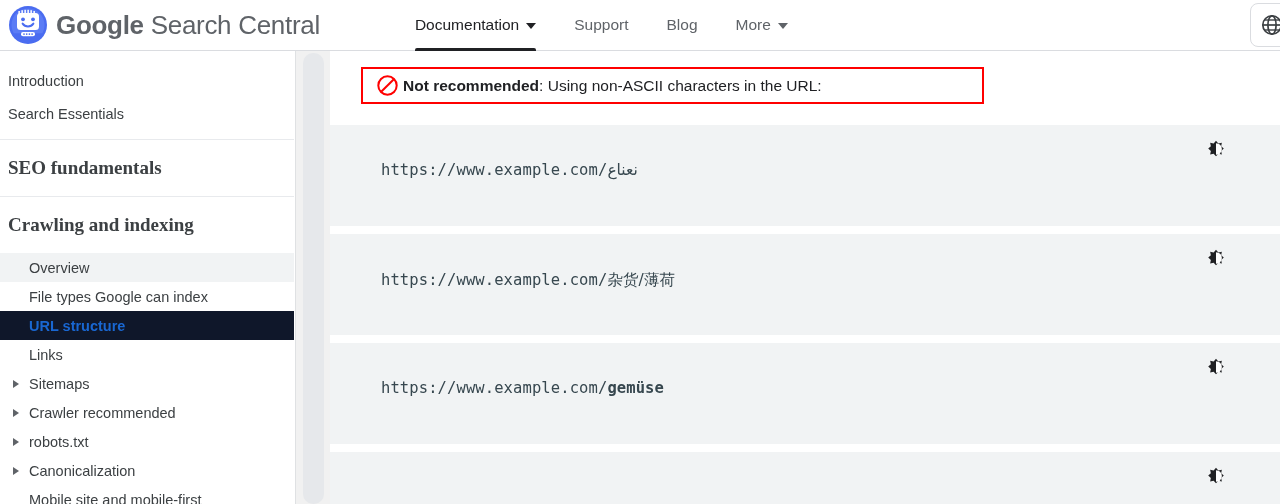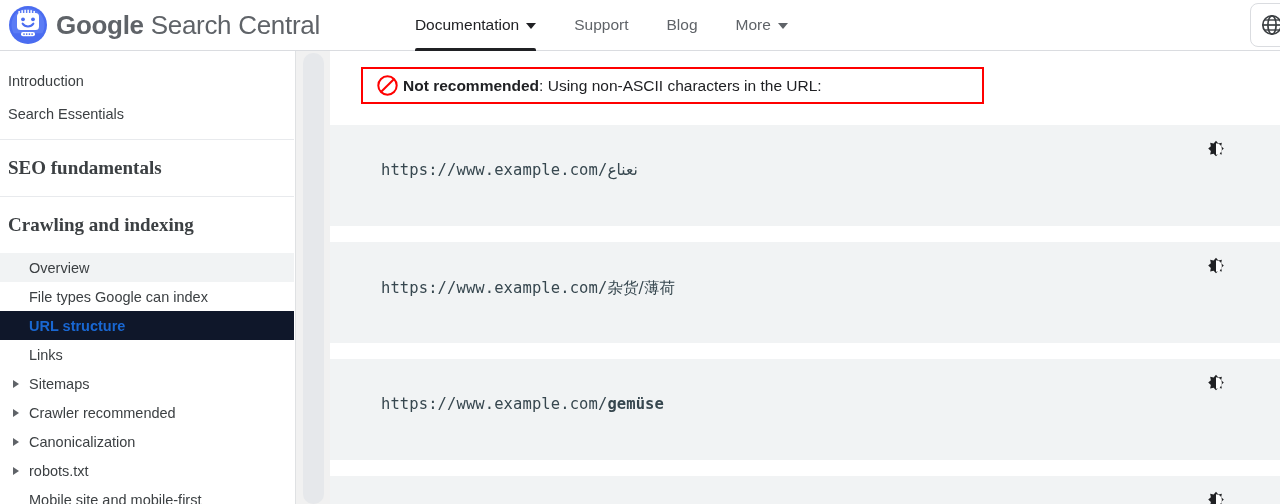--- a/index.html
+++ b/index.html
@@ -252,21 +252,21 @@
     font-size: 15.5px;
     color: #202124;
     white-space: nowrap;
   }
   .callout-text b { font-weight: 700; }
 
   .codeblock {
     position: relative;
     background: #f1f3f4;
     height: 101px;
-    margin-top: 16px;
+    margin-top: 8px;
   }
   .codeblock.first { margin-top: 21px; }
   .code-line {
     position: absolute;
     left: 51px;
     top: 36px;
     font-family: "DejaVu Sans Mono", "Liberation Mono", monospace;
     font-size: 15.5px;
     color: #37474f;
     white-space: nowrap;
@@ -380,25 +380,25 @@
       <div class="sub-item">
         <span class="arrow-right"></span>
         <span>Sitemaps</span>
       </div>
       <div class="sub-item">
         <span class="arrow-right"></span>
         <span>Crawler recommended</span>
       </div>
       <div class="sub-item">
         <span class="arrow-right"></span>
+        <span>robots.txt</span>
+      </div>
+      <div class="sub-item">
+        <span class="arrow-right"></span>
         <span>Canonicalization</span>
-      </div>
-      <div class="sub-item">
-        <span class="arrow-right"></span>
-        <span>robots.txt</span>
       </div>
       <div class="sub-item">
         <span>Mobile site and mobile-first</span>
       </div>
     </div>
   </div>
 </div>
 
 <div class="scroll-gutter">
   <div class="scroll-track">

